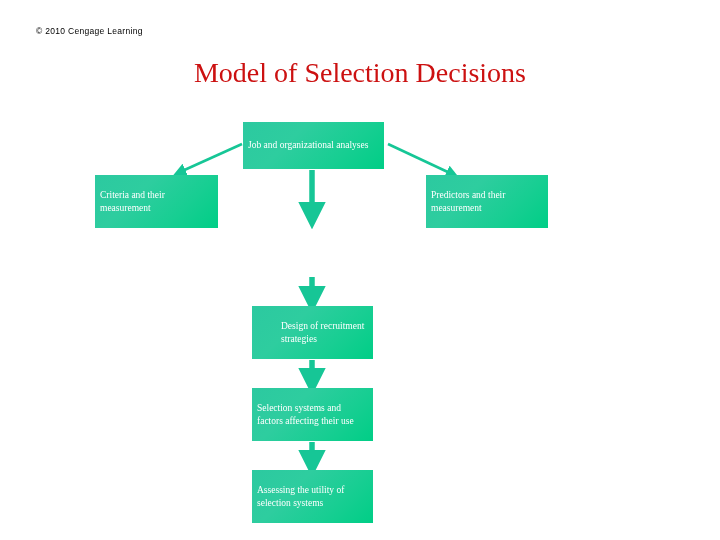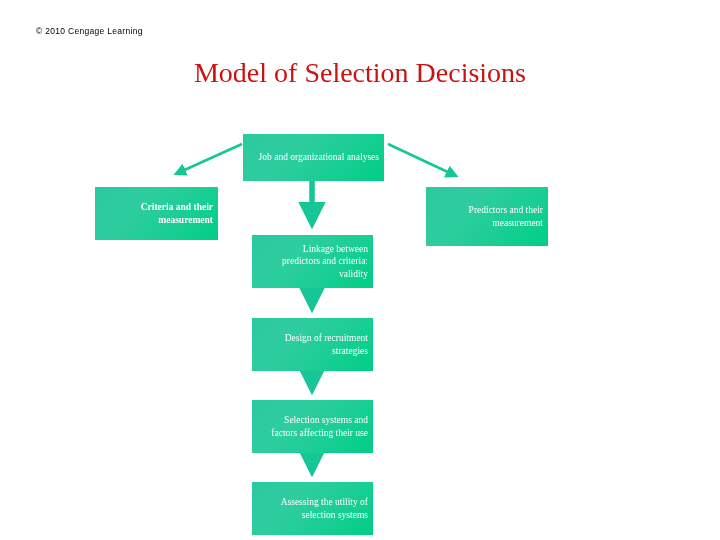--- a/index.html
+++ b/index.html
@@ -54,37 +54,36 @@
 
   
   .node {
     position: absolute;
     box-sizing: border-box;
     background: linear-gradient(135deg, #2CC9A0 0%, #2ECD9F 35%, #17CE92 70%, #00CE86 100%);
     color: #ffffff;
     display: flex;
     align-items: center;
     justify-content: center;
-    text-align: right;
+    text-align: left;
     font-family: "Liberation Serif", "DejaVu Serif", serif;
     font-size: 9.5px;
     line-height: 12.5px;
     padding: 2px 5px;
-    margin-top: 12px;
   }
   .node .txt {
     display: block;
     width: 100%;
     white-space: pre-line;
   }
 
   
   #node-job        { left: 243px; top: 122px; width: 141px; height: 47px; }
-  #node-criteria   { left: 95px;  top: 175px; width: 123px; height: 53px; font-weight: bold; }
-  #node-predictors { left: 426px; top: 175px; width: 122px; height: 59px; }
+  #node-criteria   { left: 95px;  top: 175px; width: 123px; height: 53px; }
+  #node-predictors { left: 426px; top: 175px; width: 122px; height: 53px; }
   #node-linkage    { left: 252px; top: 223px; width: 121px; height: 53px; }
   #node-design     { left: 252px; top: 306px; width: 121px; height: 53px; padding-left: 29px; }
   #node-systems    { left: 252px; top: 388px; width: 121px; height: 53px; }
   #node-utility    { left: 252px; top: 470px; width: 121px; height: 53px; }
 
   
   #arrows {
     position: absolute;
     left: 0;
     top: 0;
@@ -141,25 +140,20 @@
   <div class="node" id="node-criteria">
     <span class="txt">Criteria and their
 measurement</span>
   </div>
 
   <div class="node" id="node-predictors">
     <span class="txt">Predictors and their
 measurement</span>
   </div>
 
-  <div class="node" id="node-linkage">
-    <span class="txt">Linkage between
-predictors and criteria:
-validity</span>
-  </div>
 
   <div class="node" id="node-design">
     <span class="txt">Design of recruitment
 strategies</span>
   </div>
 
   <div class="node" id="node-utility">
     <span class="txt">Assessing the utility of
 selection systems</span>
   </div>

